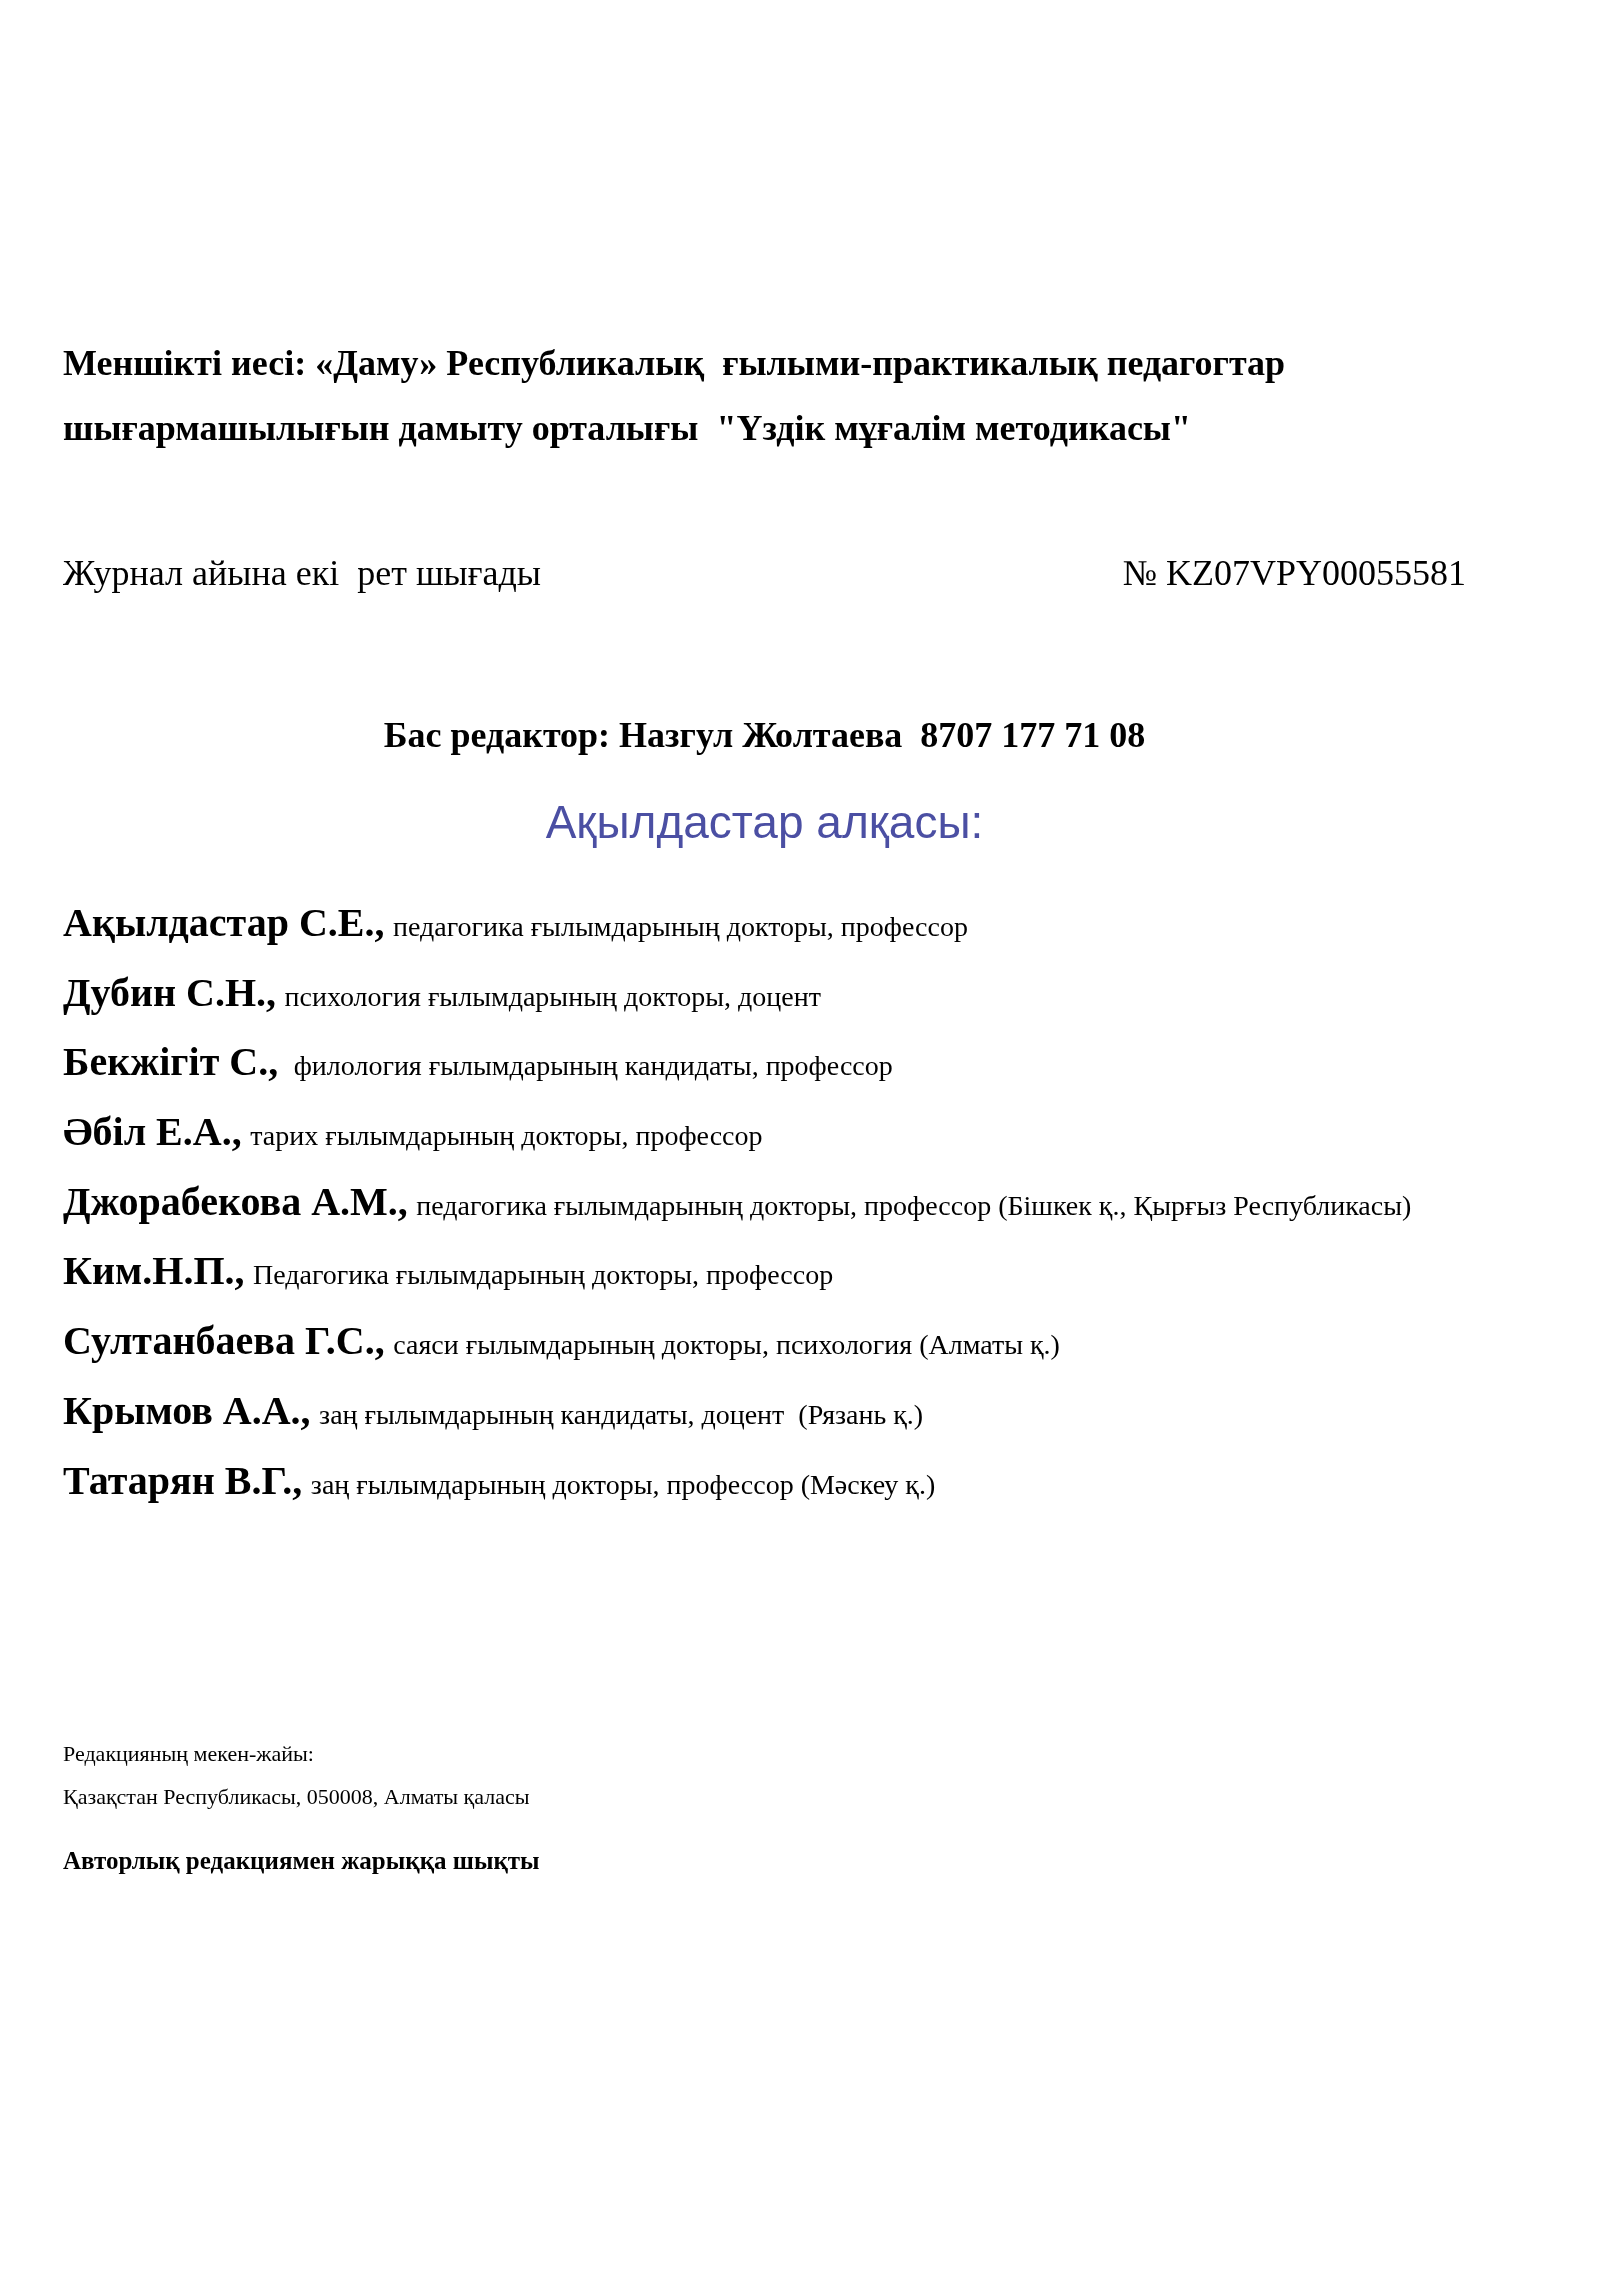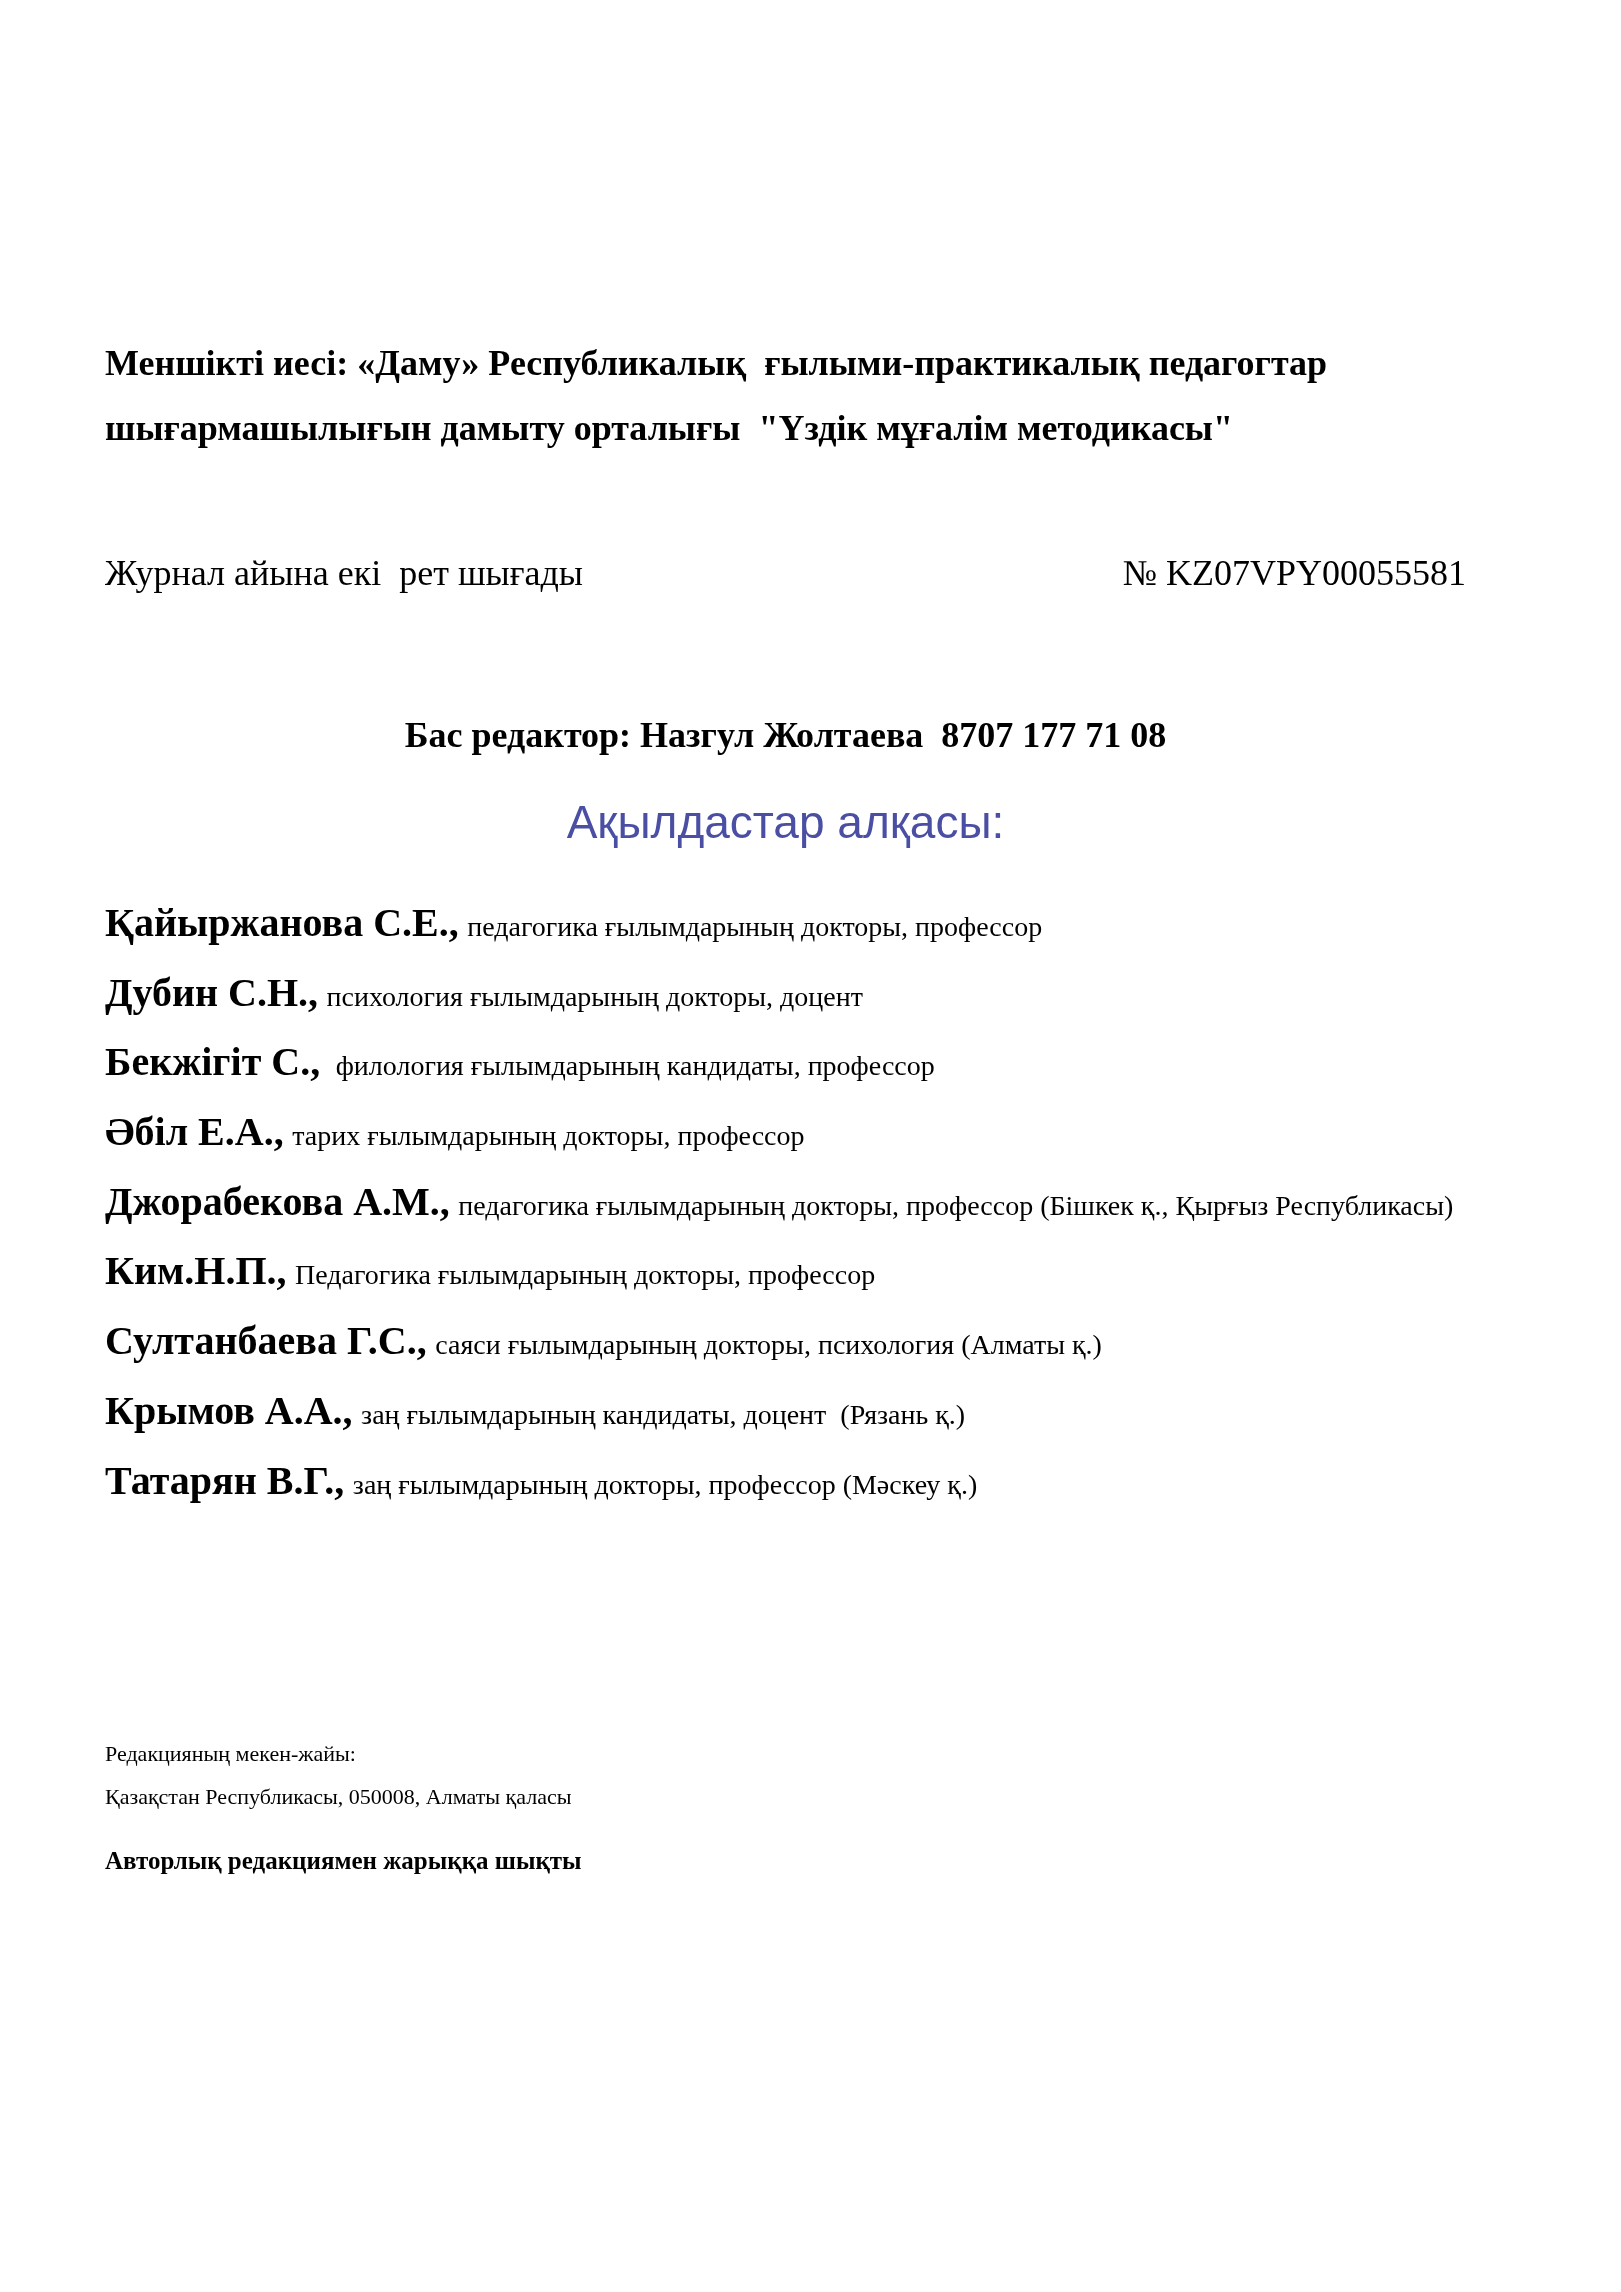--- a/index.html
+++ b/index.html
@@ -9,21 +9,21 @@
   }
   .page {
     position: relative;
     width: 1621px;
     height: 2293px;
     background: #ffffff;
     color: #000000;
     font-family: "Liberation Serif", "DejaVu Serif", serif;
     overflow: hidden;
     box-sizing: border-box;
-    padding: 0 155px 0 105px;
+    padding: 0 155px 0 63px;
   }
   .owner-para {
     margin: 0;
     padding-top: 331px;
     font-size: 36px;
     font-weight: bold;
     line-height: 65px;
     text-align: left;
   }
   .freq-row {
@@ -99,21 +99,21 @@
     <span>Журнал айына екі&nbsp; рет шығады</span>
     <span>№ KZ07VPY00055581</span>
   </div>
 
   <p class="editor-line">Бас редактор: Назгул Жолтаева&nbsp; 8707 177 71 08</p>
 
   <p class="advisory-heading">Ақылдастар алқасы:</p>
 
   <ul class="board-list">
     <li>
-      <span class="member-name">Қайыржанова С.Е.,</span>
+      <span class="member-name">Ақылдастар С.Е.,</span>
       <span class="member-title">педагогика ғылымдарының докторы, профессор</span>
     </li>
     <li>
       <span class="member-name">Дубин С.Н.,</span>
       <span class="member-title">психология ғылымдарының докторы, доцент</span>
     </li>
     <li>
       <span class="member-name">Бекжігіт С.,</span>
       <span class="member-title">&nbsp;филология ғылымдарының кандидаты, профессор</span>
     </li>

